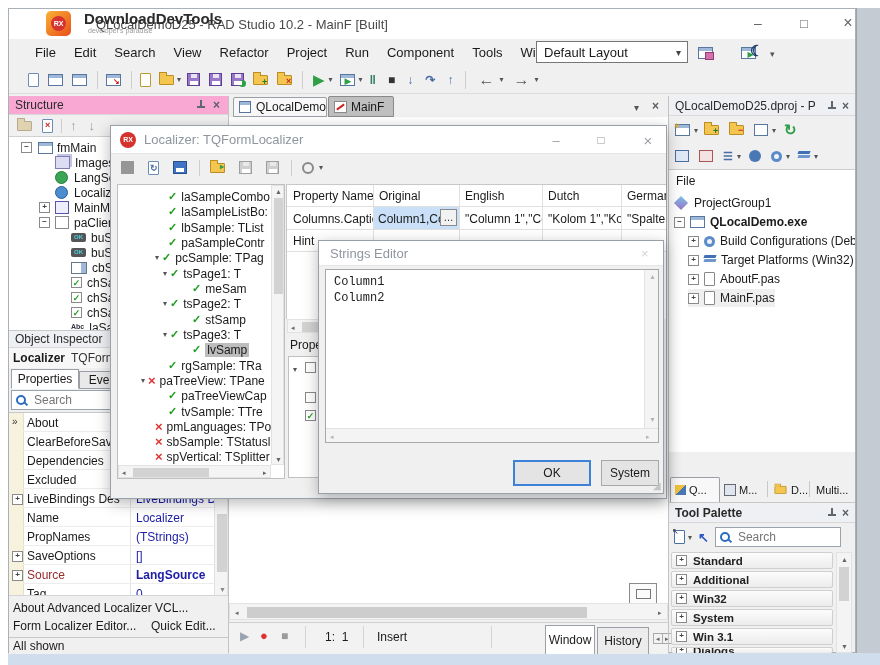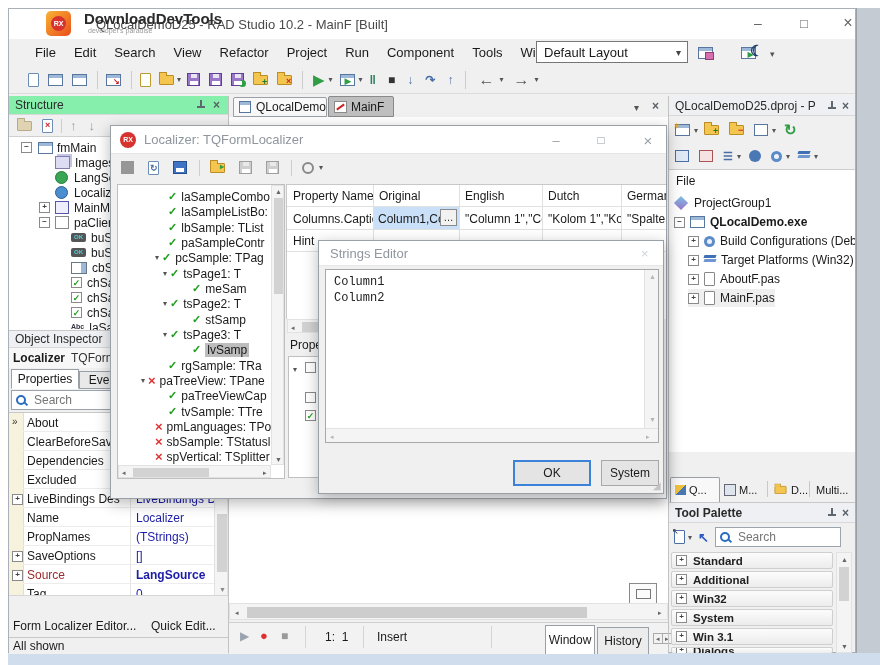--- a/index.html
+++ b/index.html
@@ -163,21 +163,21 @@
     <div class="sepv"></div>
       <div style="width:12px"></div>
     <span style="color:#5a5a5a;font-weight:700;font-size:16px">←</span>
       <span class="chev" style="margin:0 10px 0 5px">▾</span>
     <span style="color:#5a5a5a;font-weight:700;font-size:16px">→</span>
       <span class="chev" style="margin:0 10px 0 5px">▾</span>
   </div>
 
   
   
-  <div class="a panelhdr" style="left:9px;top:96px;width:219px;height:19px;background:#86efac;border-bottom:1px solid #d8d8d8;box-sizing:border-box">
+  <div class="a panelhdr" style="left:9px;top:96px;width:219px;height:19px;background:#f9a8d4;border-bottom:1px solid #d8d8d8;box-sizing:border-box">
     <span style="padding-left:6px">Structure</span>
     <span class="pin" style="margin-left:auto"></span>
     <span class="xgl" style="margin:0 8px 0 6px">×</span>
   </div>
   <div class="a flex" style="left:9px;top:115px;width:219px;height:21px;background:#f0f0f0">
     <div style="width:8px"></div>
     <span class="ic-folder" style="filter:grayscale(60%);opacity:.7"></span>
       <div style="width:10px"></div>
     <span class="ic-page" style="position:relative">
         <span class="a" style="left:2px;top:0;color:#c22;font-size:9px;font-weight:700">×</span>
@@ -306,20 +306,21 @@
     <div class="a" style="left:14px;top:132px;width:205px;height:1px;background:#ededed"></div>
     <div class="a" style="left:14px;top:151px;width:205px;height:1px;background:#ededed"></div>
     <div class="a" style="left:14px;top:170px;width:205px;height:1px;background:#ededed"></div>
 
     <div class="a scrl" style="left:205px;top:0;width:14px;height:183px">
       <div class="a sarr" style="left:4px;top:172px;color:#888">▼</div>
       <div class="a thumb" style="left:2px;top:100px;width:10px;height:58px"></div>
     </div>
   </div>
   <div class="a" style="left:9px;top:595px;width:219px;height:42px;background:#f0f0f0;border-top:1px solid #d5d5d5">
+    <div class="a t12 nw" style="left:4px;top:5px">About Advanced Localizer VCL...</div>
     <div class="a t12 nw" style="left:4px;top:23px">Form Localizer Editor...</div>
     <div class="a t12 nw" style="left:142px;top:23px">Quick Edit...</div>
   </div>
   <div class="a flex t12" style="left:9px;top:637px;width:219px;height:16px;background:#f0f0f0;border-top:1px solid #c8c8c8">
     <span style="padding-left:4px">All shown</span>
   </div>
 
   
   <div class="a" style="left:228px;top:96px;width:1px;height:557px;background:#c3c3c3"></div>
   <div class="a" style="left:229px;top:95px;width:439px;height:22px;background:#f0f0f0"></div>

